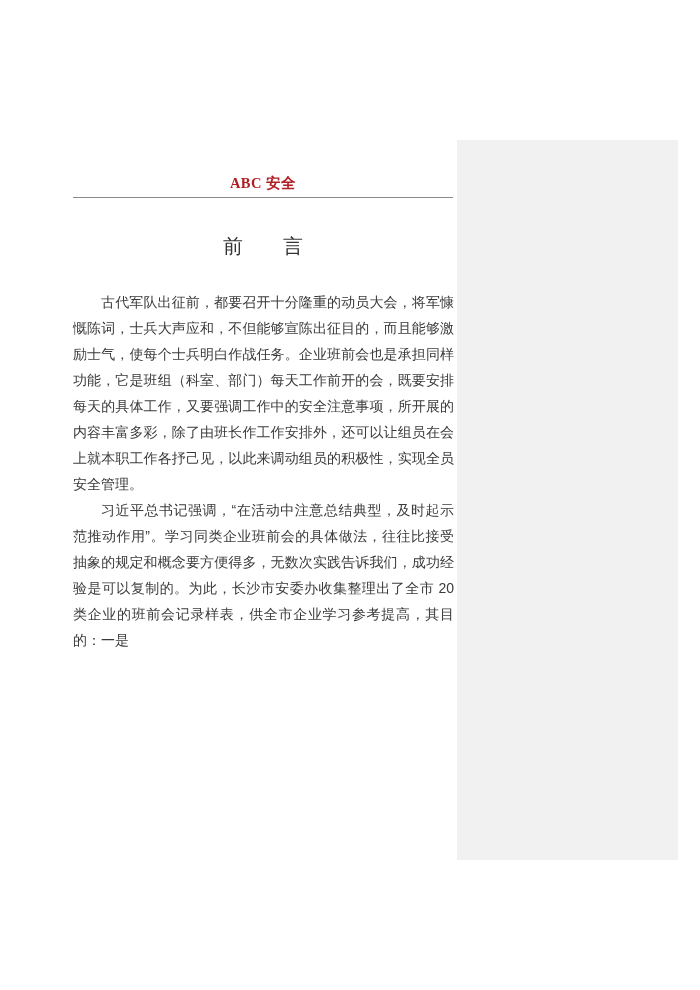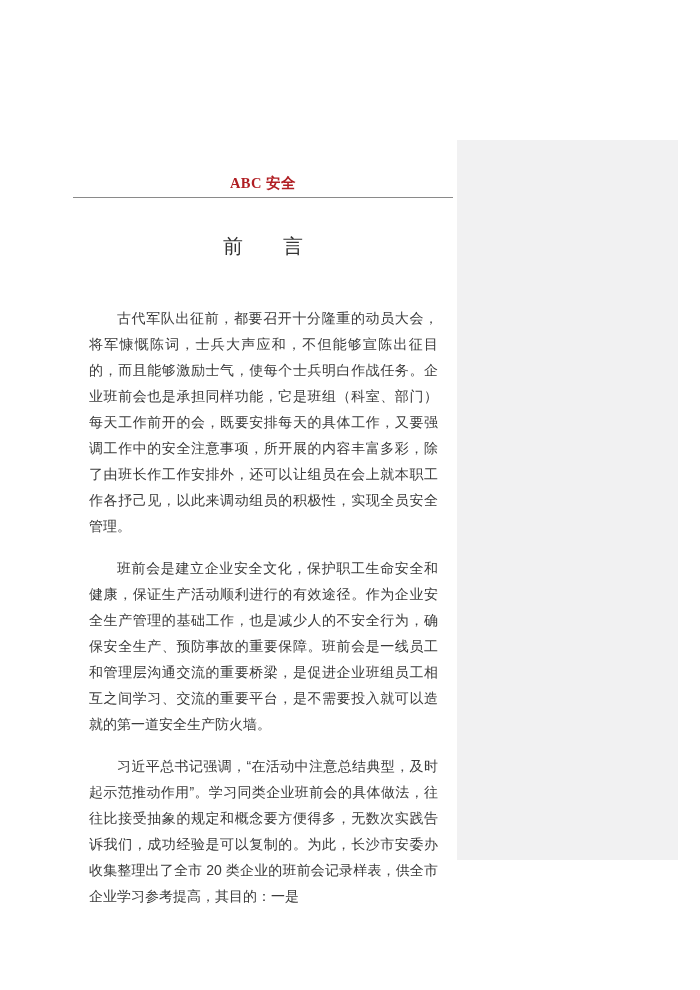--- a/index.html
+++ b/index.html
@@ -58,36 +58,35 @@
     position: absolute;
     left: 73px;
     top: 289px;
     width: 381px;
     font-size: 14px;
     line-height: 26px;
     color: #3a3a3a;
     text-align: justify;
   }
   .body-text p {
-    margin: 16px;
+    margin: 0;
     text-indent: 2em;
   }
 </style>
 </head>
 <body>
 
 <div class="page">
 
   <div class="side-panel"></div>
 
   <div class="running-header">ABC 安全</div>
 
   <div class="header-rule"></div>
 
   <div class="section-title">前　　言</div>
 
   <div class="body-text">
     <p>古代军队出征前，都要召开十分隆重的动员大会，将军慷慨陈词，士兵大声应和，不但能够宣陈出征目的，而且能够激励士气，使每个士兵明白作战任务。企业班前会也是承担同样功能，它是班组（科室、部门）每天工作前开的会，既要安排每天的具体工作，又要强调工作中的安全注意事项，所开展的内容丰富多彩，除了由班长作工作安排外，还可以让组员在会上就本职工作各抒己见，以此来调动组员的积极性，实现全员安全管理。</p>
-    <p>班前会是建立企业安全文化，保护职工生命安全和健康，保证生产活动顺利进行的有效途径。作为企业安全生产管理的基础工作，也是减少人的不安全行为，确保安全生产、预防事故的重要保障。班前会是一线员工和管理层沟通交流的重要桥梁，是促进企业班组员工相互之间学习、交流的重要平台，是不需要投入就可以造就的第一道安全生产防火墙。</p>
     <p>习近平总书记强调，“在活动中注意总结典型，及时起示范推动作用”。学习同类企业班前会的具体做法，往往比接受抽象的规定和概念要方便得多，无数次实践告诉我们，成功经验是可以复制的。为此，长沙市安委办收集整理出了全市 20 类企业的班前会记录样表，供全市企业学习参考提高，其目的：一是</p>
   </div>
 
 </div>
 
 </body></html>

